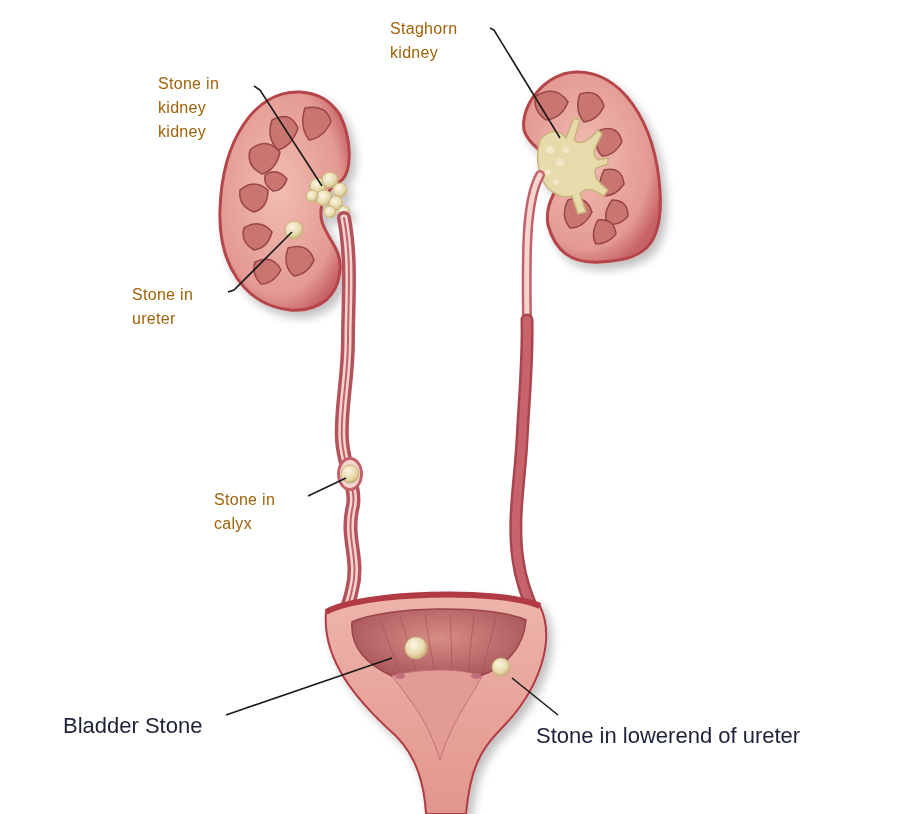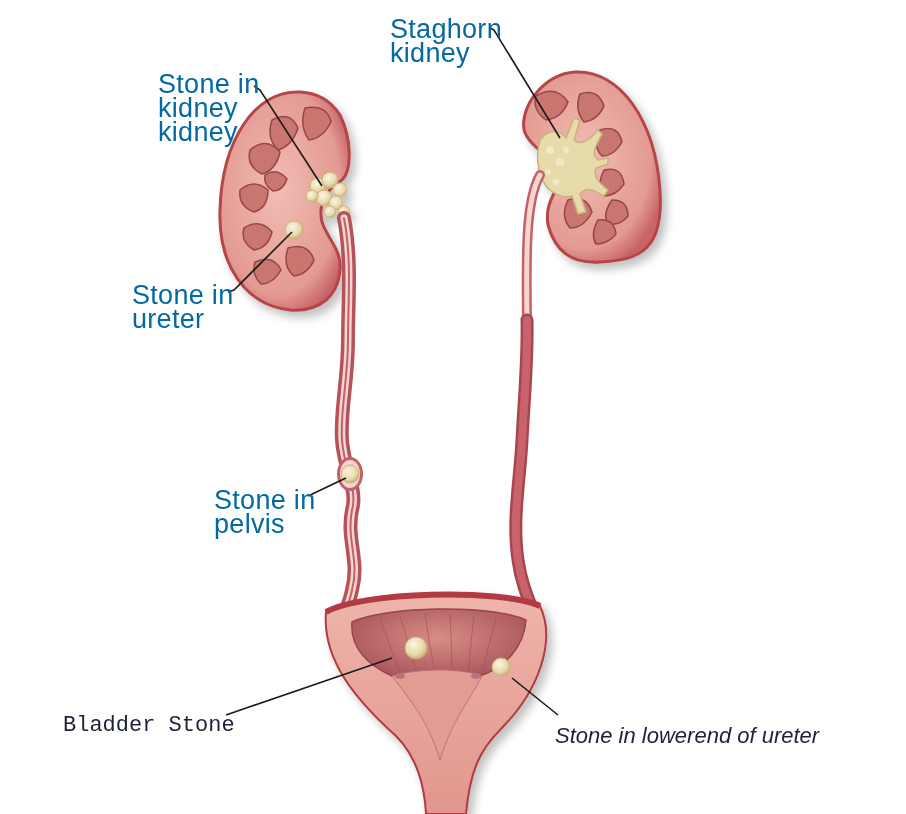--- a/index.html
+++ b/index.html
@@ -1,19 +1,19 @@
 <!DOCTYPE html>
 <html><head>
 <meta charset="utf-8">
 <style>
   html, body { margin:0; padding:0; background:#ffffff; }
   body { width:906px; height:814px; position:relative; overflow:hidden;
          font-family:"Liberation Sans", sans-serif; }
   #diagram { position:absolute; left:0; top:0; width:906px; height:814px; }
-  .lbl { position:absolute; color:#0369a1; font-size:27px; line-height:24px;
+  .lbl { position:absolute; color:#a16207; font-size:16px; line-height:24px;
          font-family:"Liberation Sans", sans-serif; letter-spacing:0.3px; }
   .lbl.bottom { color:#1e2238; font-size:22px; line-height:26px; letter-spacing:0; }
   .lbl span { display:block; white-space:nowrap; }
 </style>
 </head>
 <body>
 
 <svg id="diagram" viewBox="0 0 906 814" xmlns="http://www.w3.org/2000/svg">
   <defs>
     <radialGradient id="kidneyGrad" cx="45%" cy="45%" r="60%">
@@ -170,22 +170,22 @@
   <span>kidney</span>
 </div>
 
 <div class="lbl" style="left:132px; top:283px;">
   <span>Stone in</span>
   <span>ureter</span>
 </div>
 
 <div class="lbl" style="left:214px; top:488px;">
   <span>Stone in</span>
-  <span>pelvis</span>
+  <span>calyx</span>
 </div>
 
-<div class="lbl bottom" style="left:63px; top:713px;font-family:Liberation Mono, monospace;">
+<div class="lbl bottom" style="left:63px; top:713px;">
   <span>Bladder Stone</span>
 </div>
 
-<div class="lbl bottom" style="left:555px; top:723px;font-style:italic;">
+<div class="lbl bottom" style="left:536px; top:723px;">
   <span>Stone in lowerend of ureter</span>
 </div>
 
 </body></html>

